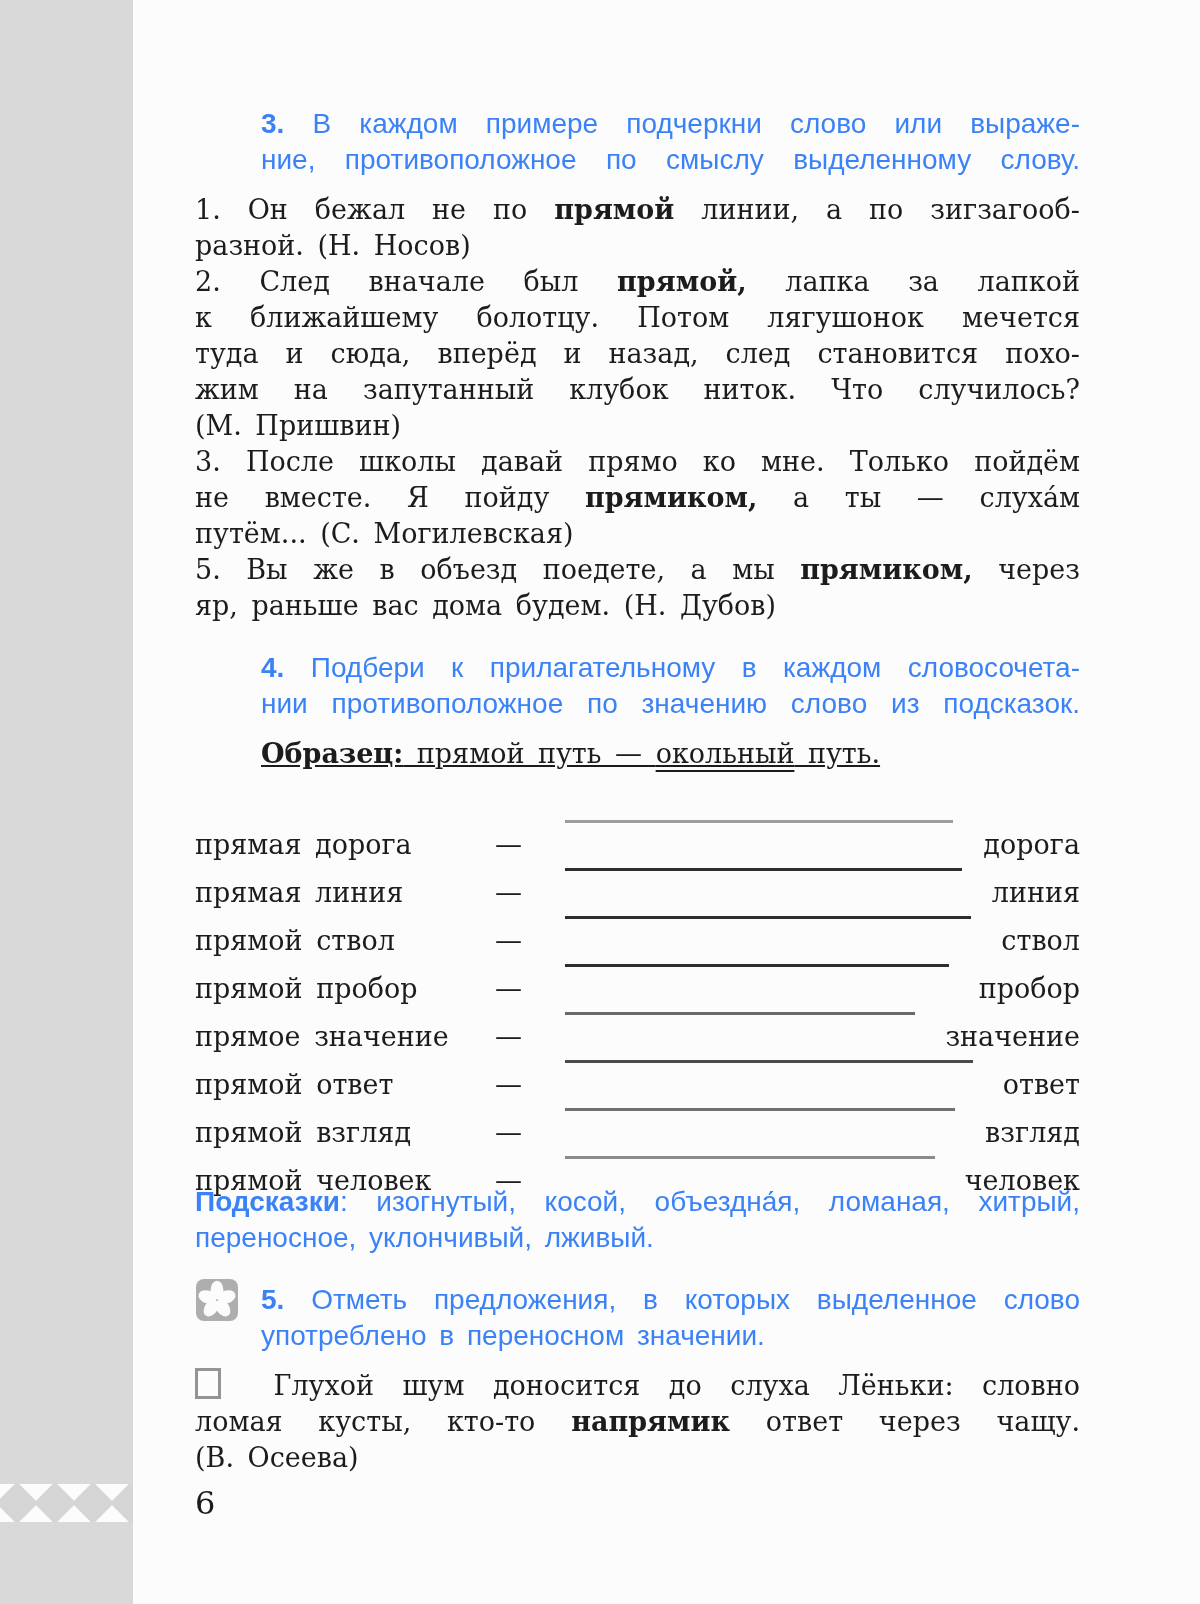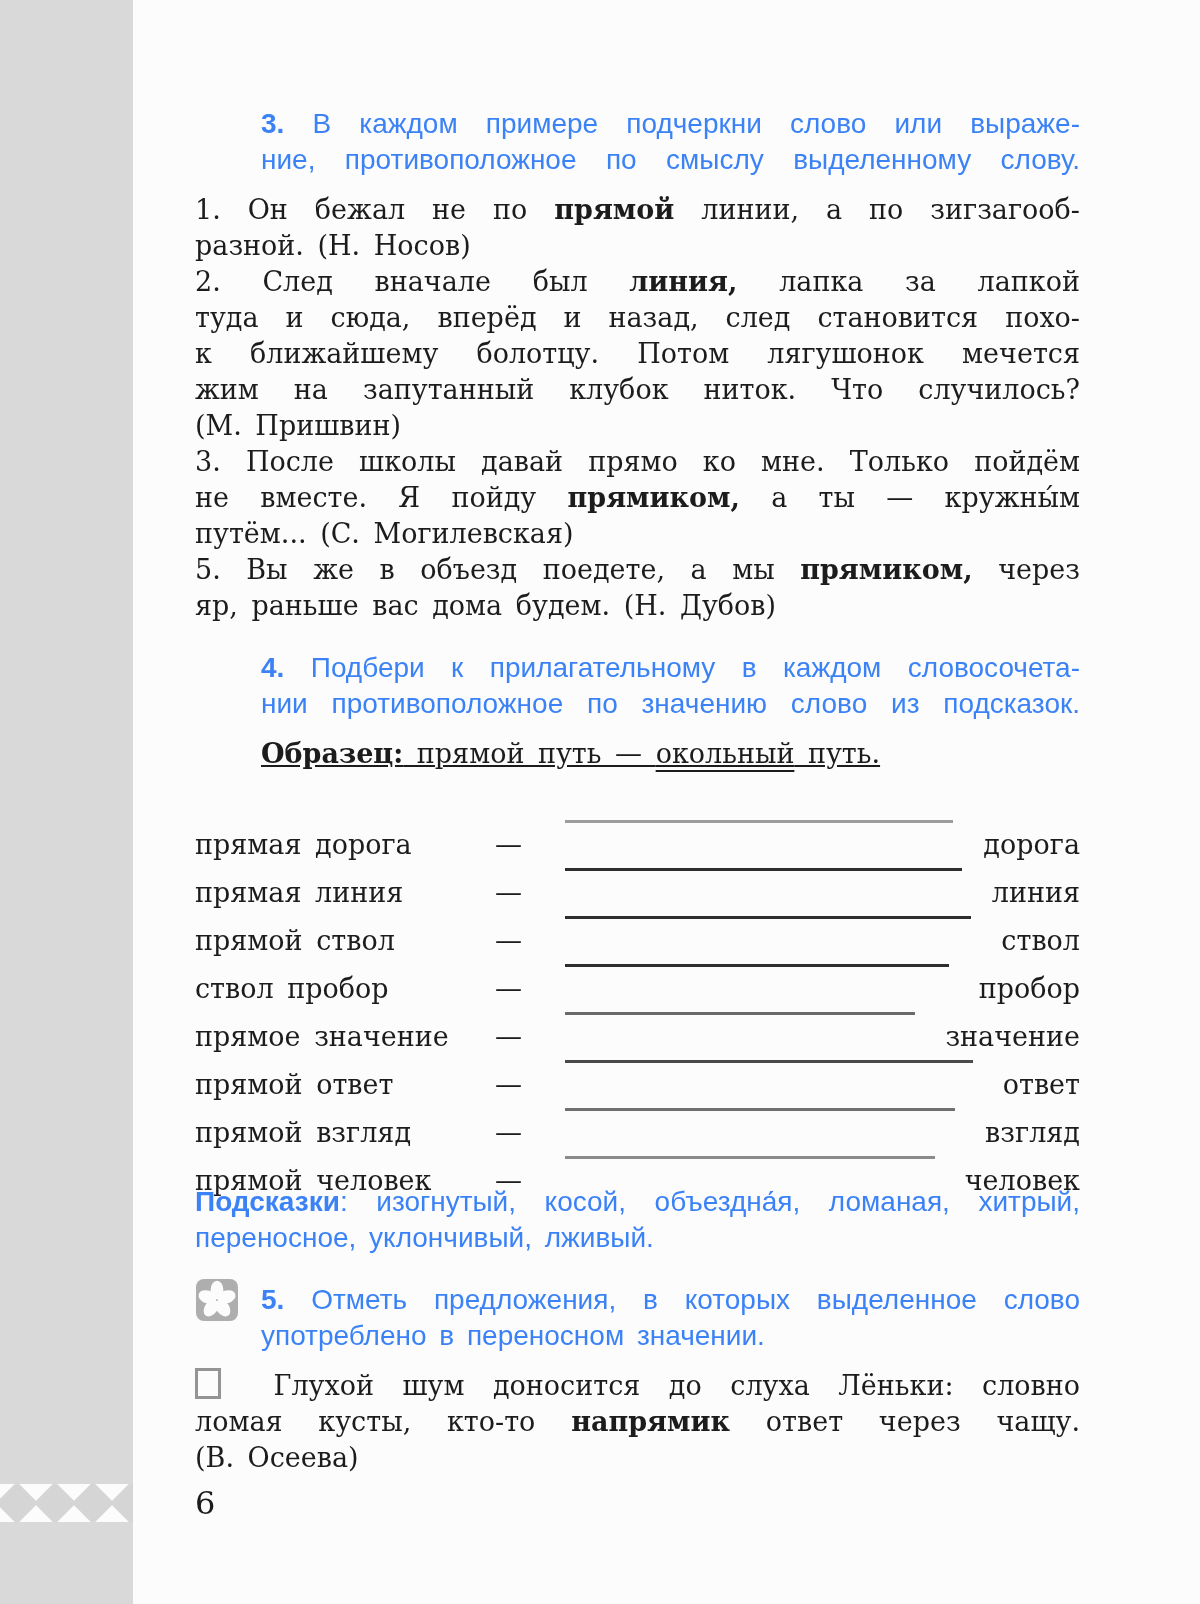--- a/index.html
+++ b/index.html
@@ -76,29 +76,29 @@
       <div class="tl"><span class="b">3.</span><span> В каждом примере подчеркни слово или выраже-</span></div>
       <div class="tl"><span>ние, противоположное по смыслу выделенному слову.</span></div>
     </div>
 
   <div id="ex3-items">
     <div class="serif">
         <div class="tl"><span>1. Он бежал не по </span><span class="b">прямой</span><span> линии, а по зигзагооб-</span></div>
         <div class="tl last"><span>разной. (Н. Носов)</span></div>
       </div>
     <div class="serif">
-        <div class="tl"><span>2. След вначале был </span><span class="b">линия,</span><span> лапка за лапкой</span></div>
+        <div class="tl"><span>2. След вначале был </span><span class="b">прямой,</span><span> лапка за лапкой</span></div>
+        <div class="tl"><span>к ближайшему болотцу. Потом лягушонок мечется</span></div>
         <div class="tl"><span>туда и сюда, вперёд и назад, след становится похо-</span></div>
-        <div class="tl"><span>к ближайшему болотцу. Потом лягушонок мечется</span></div>
         <div class="tl"><span>жим на запутанный клубок ниток. Что случилось?</span></div>
         <div class="tl last"><span>(М. Пришвин)</span></div>
       </div>
     <div class="serif">
         <div class="tl"><span>3. После школы давай прямо ко мне. Только пойдём</span></div>
-        <div class="tl"><span>не вместе. Я пойду </span><span class="b">прямиком,</span><span> а ты — кружны́м</span></div>
+        <div class="tl"><span>не вместе. Я пойду </span><span class="b">прямиком,</span><span> а ты — слуха́м</span></div>
         <div class="tl last"><span>путём... (С. Могилевская)</span></div>
       </div>
     <div class="serif">
         <div class="tl"><span>5. Вы же в объезд поедете, а мы </span><span class="b">прямиком,</span><span> через</span></div>
         <div class="tl last"><span>яр, раньше вас дома будем. (Н. Дубов)</span></div>
       </div>
   </div>
 
   <div id="ex4-header" class="ex-header sans">
       <div class="tl"><span class="b">4.</span><span> Подбери к прилагательному в каждом словосочета-</span></div>
@@ -122,21 +122,21 @@
         <div class="fill" style="border-bottom-color: rgb(46, 46, 46);"></div>
         <span class="rw">линия</span>
       </div>
       <div class="prow">
         <span class="lbl">прямой ствол</span>
         <span class="dash">—</span>
         <div class="fill" style="border-bottom-color: rgb(46, 46, 46);"></div>
         <span class="rw">ствол</span>
       </div>
       <div class="prow">
-        <span class="lbl">ствол пробор</span>
+        <span class="lbl">прямой пробор</span>
         <span class="dash">—</span>
         <div class="fill" style="border-bottom-color: rgb(46, 46, 46);"></div>
         <span class="rw">пробор</span>
       </div>
       <div class="prow">
         <span class="lbl">прямое значение</span>
         <span class="dash">—</span>
         <div class="fill" style="border-bottom-color: rgb(106, 106, 106);"></div>
         <span class="rw">значение</span>
       </div>

